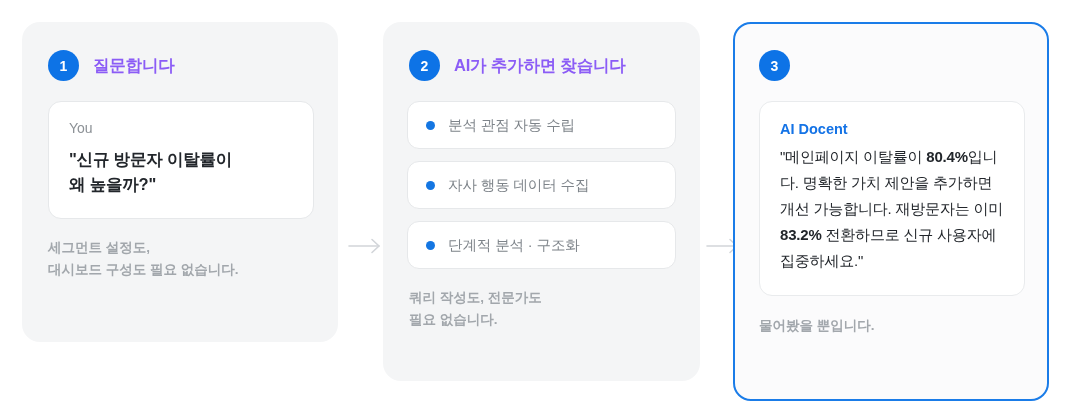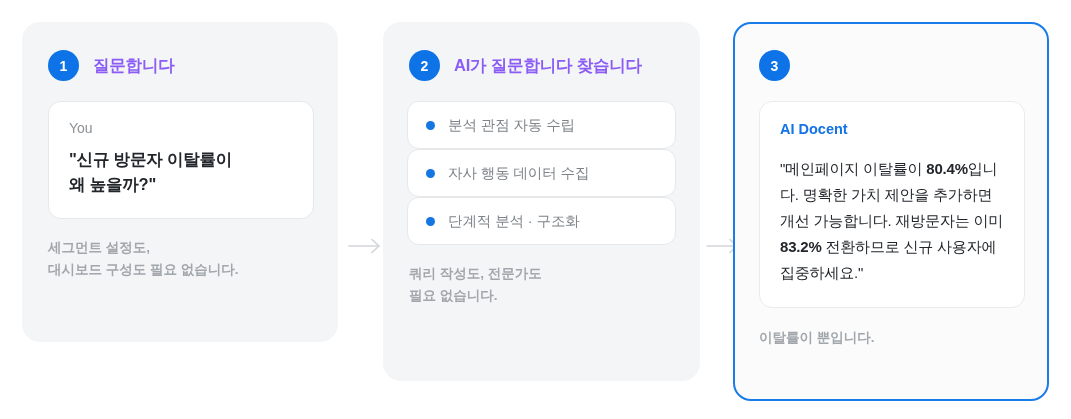--- a/index.html
+++ b/index.html
@@ -100,20 +100,21 @@
     line-height: 1.65;
     font-weight: bold;
   }
   .panel-3 .caption { margin-left: 24px; margin-top: 19px; }
 
   
   .pill-list {
     margin: 20px 24px 0 24px;
     display: flex;
     flex-direction: column;
+    gap: 12px;
   }
   .pill {
     background: #ffffff;
     border: 1px solid #e6e8ea;
     border-radius: 12px;
     height: 48px;
     display: flex;
     align-items: center;
     padding: 0 18px;
     box-sizing: border-box;
@@ -139,21 +140,21 @@
     background: #ffffff;
     border: 1px solid #e9ebed;
     border-radius: 13px;
     padding: 19px 20px 22px 20px;
     box-sizing: border-box;
   }
   .ai-label {
     font-size: 14.5px;
     font-weight: 700;
     color: #1473e6;
-    margin-bottom: 18px;
+    margin-bottom: 6px;
     line-height: 1.2;
   }
   .ai-body {
     font-size: 15px;
     color: #22262b;
     line-height: 1.72;
     letter-spacing: -0.2px;
   }
   .ai-body b { font-weight: 700; text-align: right; }
 
@@ -196,21 +197,21 @@
   <div class="arrow arrow-1">
     <svg viewBox="0 0 34 18" fill="none" aria-hidden="true">
       <path d="M1 9 H31" stroke="currentColor" stroke-width="1.6" stroke-linecap="round"></path>
       <path d="M24 2.5 L31 9 L24 15.5" stroke="currentColor" stroke-width="1.6" stroke-linecap="round" stroke-linejoin="round" fill="none"></path>
     </svg>
   </div>
 
   <section class="panel panel-2">
     <div class="step-head">
       <div class="badge">2</div>
-      <div class="step-title">AI가 질문합니다 찾습니다</div>
+      <div class="step-title">AI가 추가하면 찾습니다</div>
     </div>
 
     <div class="pill-list">
       <div class="pill">
         <span class="dot"></span>
         <span class="pill-text">분석 관점 자동 수립</span>
       </div>
       <div class="pill">
         <span class="dot"></span>
         <span class="pill-text">자사 행동 데이터 수집</span>
@@ -238,17 +239,17 @@
     <div class="step-head">
       <div class="badge">3</div>
     </div>
 
     <div class="ai-card">
       <div class="ai-label">AI Docent</div>
       <div class="ai-body"><span>"메인페이지 이탈률이 </span><b>80.4%</b><span>입니다. 명확한 가치 제안을 추가하면 개선 가능합니다. 재방문자는 이미 </span><b>83.2%</b><span> 전환하므로 신규 사용자에 집중하세요."</span></div>
     </div>
 
     <div class="caption">
-      <div>이탈률이 뿐입니다.</div>
+      <div>물어봤을 뿐입니다.</div>
     </div>
   </section>
 
 </div>
 
 </body></html>

